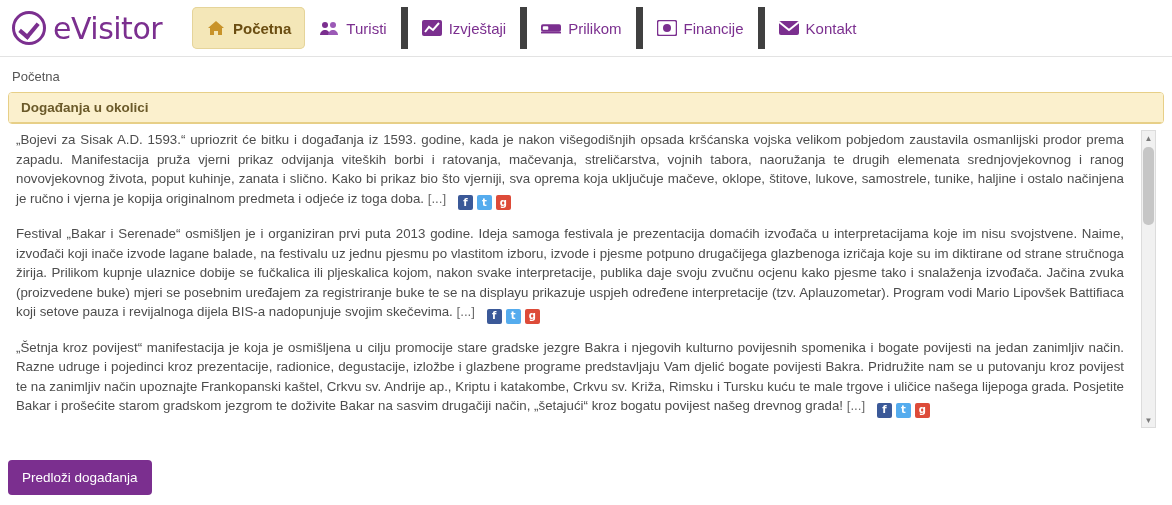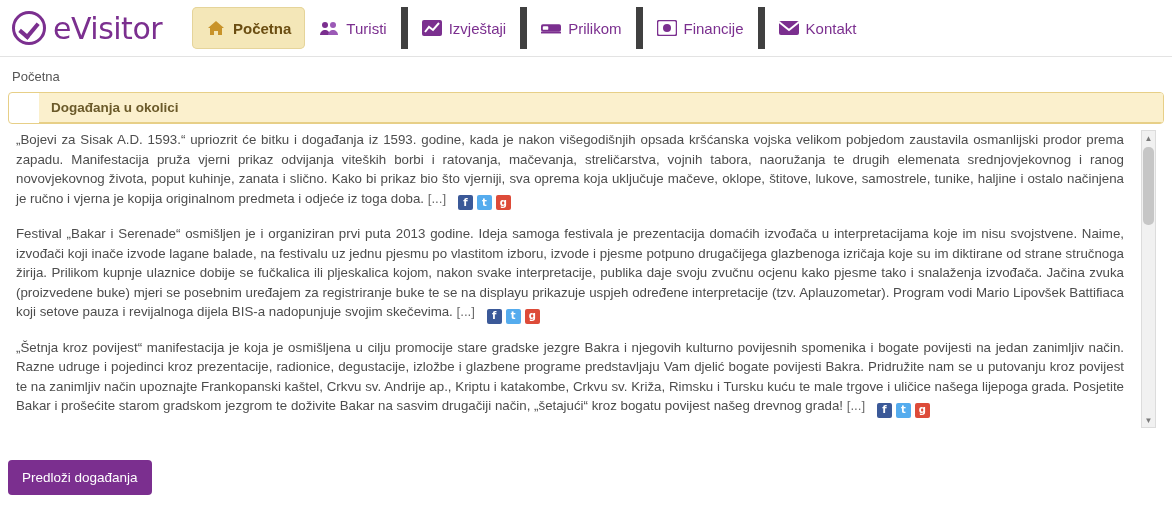--- a/index.html
+++ b/index.html
@@ -109,21 +109,20 @@
     border-radius: 4px;
     overflow: hidden;
   }
   .panel-header {
     background: #fbf0cd;
     border-bottom: 1px solid #e7cf87;
     padding: 7px 12px;
     font-size: 13.5px;
     font-weight: bold;
     color: #6b5a2a;
-    margin-left: 30px;
   }
 
   
   .content-wrap {
     position: relative;
     margin: 6px 16px 0 8px;
     height: 298px;
   }
   .content {
     height: 298px;

